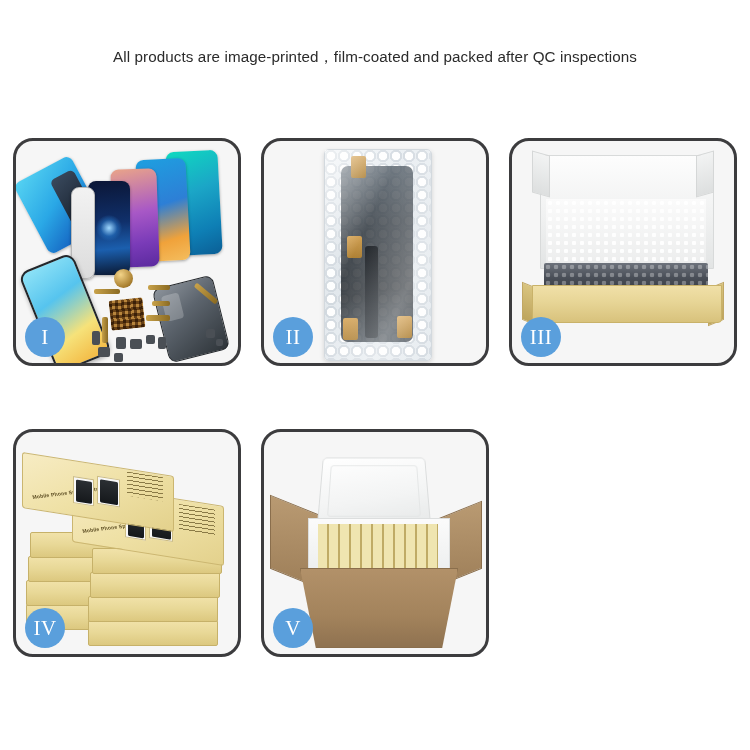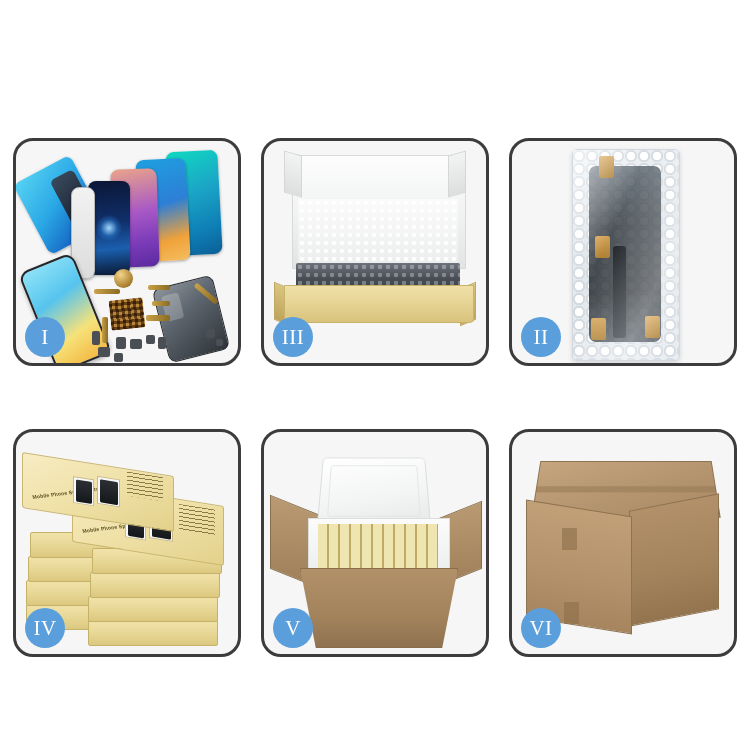--- a/index.html
+++ b/index.html
@@ -338,20 +338,21 @@
   .p6-tape {
     position: absolute; width: 15px; height: 22px;
     background: rgba(140,112,76,.62);
     border-radius: 1px;
   }
 </style>
 </head>
 <body>
 
 <div class="header">
+  <div class="subtitle">All products are image-printed，film-coated and packed after QC inspections</div>
 </div>
 
 <div class="grid">
 
   <div class="panel">
     <div class="panel-stage">
       <div class="p1-sheet"></div>
       <div class="scr p1-s5"></div>
       <div class="scr p1-s4"></div>
       <div class="scr p1-s3"></div>
@@ -375,45 +376,45 @@
       <div class="dot" style="left:76px;  top:190px; width:8px;  height:14px;"></div>
       <div class="dot" style="left:190px; top:188px; width:9px;  height:9px;"></div>
       <div class="dot" style="left:200px; top:198px; width:7px;  height:7px;"></div>
       <div class="flex" style="left:176px; top:150px; width:28px; height:5px; transform:rotate(40deg);"></div>
     </div>
     <div class="badge">I</div>
   </div>
 
   <div class="panel">
     <div class="panel-stage">
-      <div class="p3-lid"></div>
-      <div class="p3-lidflap-l"></div>
-      <div class="p3-lidflap-r"></div>
-      <div class="p3-foam"></div>
-      <div class="p3-contents"></div>
-      <div class="p3-tray-l"></div>
-      <div class="p3-tray-r"></div>
-      <div class="p3-tray"></div>
-    </div>
-    <div class="badge">III</div>
-  </div>
-
-  <div class="panel">
-    <div class="panel-stage">
       <div class="p2-bag">
         <div class="p2-part"></div>
         <div class="p2-cable"></div>
         <div class="p2-tape" style="left:26px; top:6px;"></div>
         <div class="p2-tape" style="left:22px; top:86px;"></div>
         <div class="p2-tape" style="left:18px; top:168px;"></div>
         <div class="p2-tape" style="left:72px; top:166px;"></div>
         <div class="p2-gloss"></div>
       </div>
     </div>
     <div class="badge">II</div>
+  </div>
+
+  <div class="panel">
+    <div class="panel-stage">
+      <div class="p3-lid"></div>
+      <div class="p3-lidflap-l"></div>
+      <div class="p3-lidflap-r"></div>
+      <div class="p3-foam"></div>
+      <div class="p3-contents"></div>
+      <div class="p3-tray-l"></div>
+      <div class="p3-tray-r"></div>
+      <div class="p3-tray"></div>
+    </div>
+    <div class="badge">III</div>
   </div>
 
   <div class="panel">
     <div class="panel-stage">
 
       <div class="p4-box" style="left:10px;  top:172px; width:118px; height:24px;"></div>
       <div class="p4-box" style="left:10px;  top:148px; width:118px; height:24px;"></div>
       <div class="p4-box" style="left:12px;  top:124px; width:118px; height:24px;"></div>
       <div class="p4-box" style="left:14px;  top:100px; width:118px; height:24px;"></div>
 
@@ -452,24 +453,14 @@
       <div class="p5-flap-l"></div>
       <div class="p5-flap-r"></div>
       <div class="p5-foam-lid"></div>
       <div class="p5-foam-box"></div>
       <div class="p5-inner"></div>
       <div class="p5-body"></div>
     </div>
     <div class="badge">V</div>
   </div>
 
-  <div class="panel">
-    <div class="panel-stage">
-      <div class="p6-top"></div>
-      <div class="p6-side"></div>
-      <div class="p6-front"></div>
-      <div class="p6-tape" style="left:50px; top:96px;"></div>
-      <div class="p6-tape" style="left:52px; top:170px;"></div>
-    </div>
-    <div class="badge">VI</div>
-  </div>
 
 </div>
 
 </body></html>

